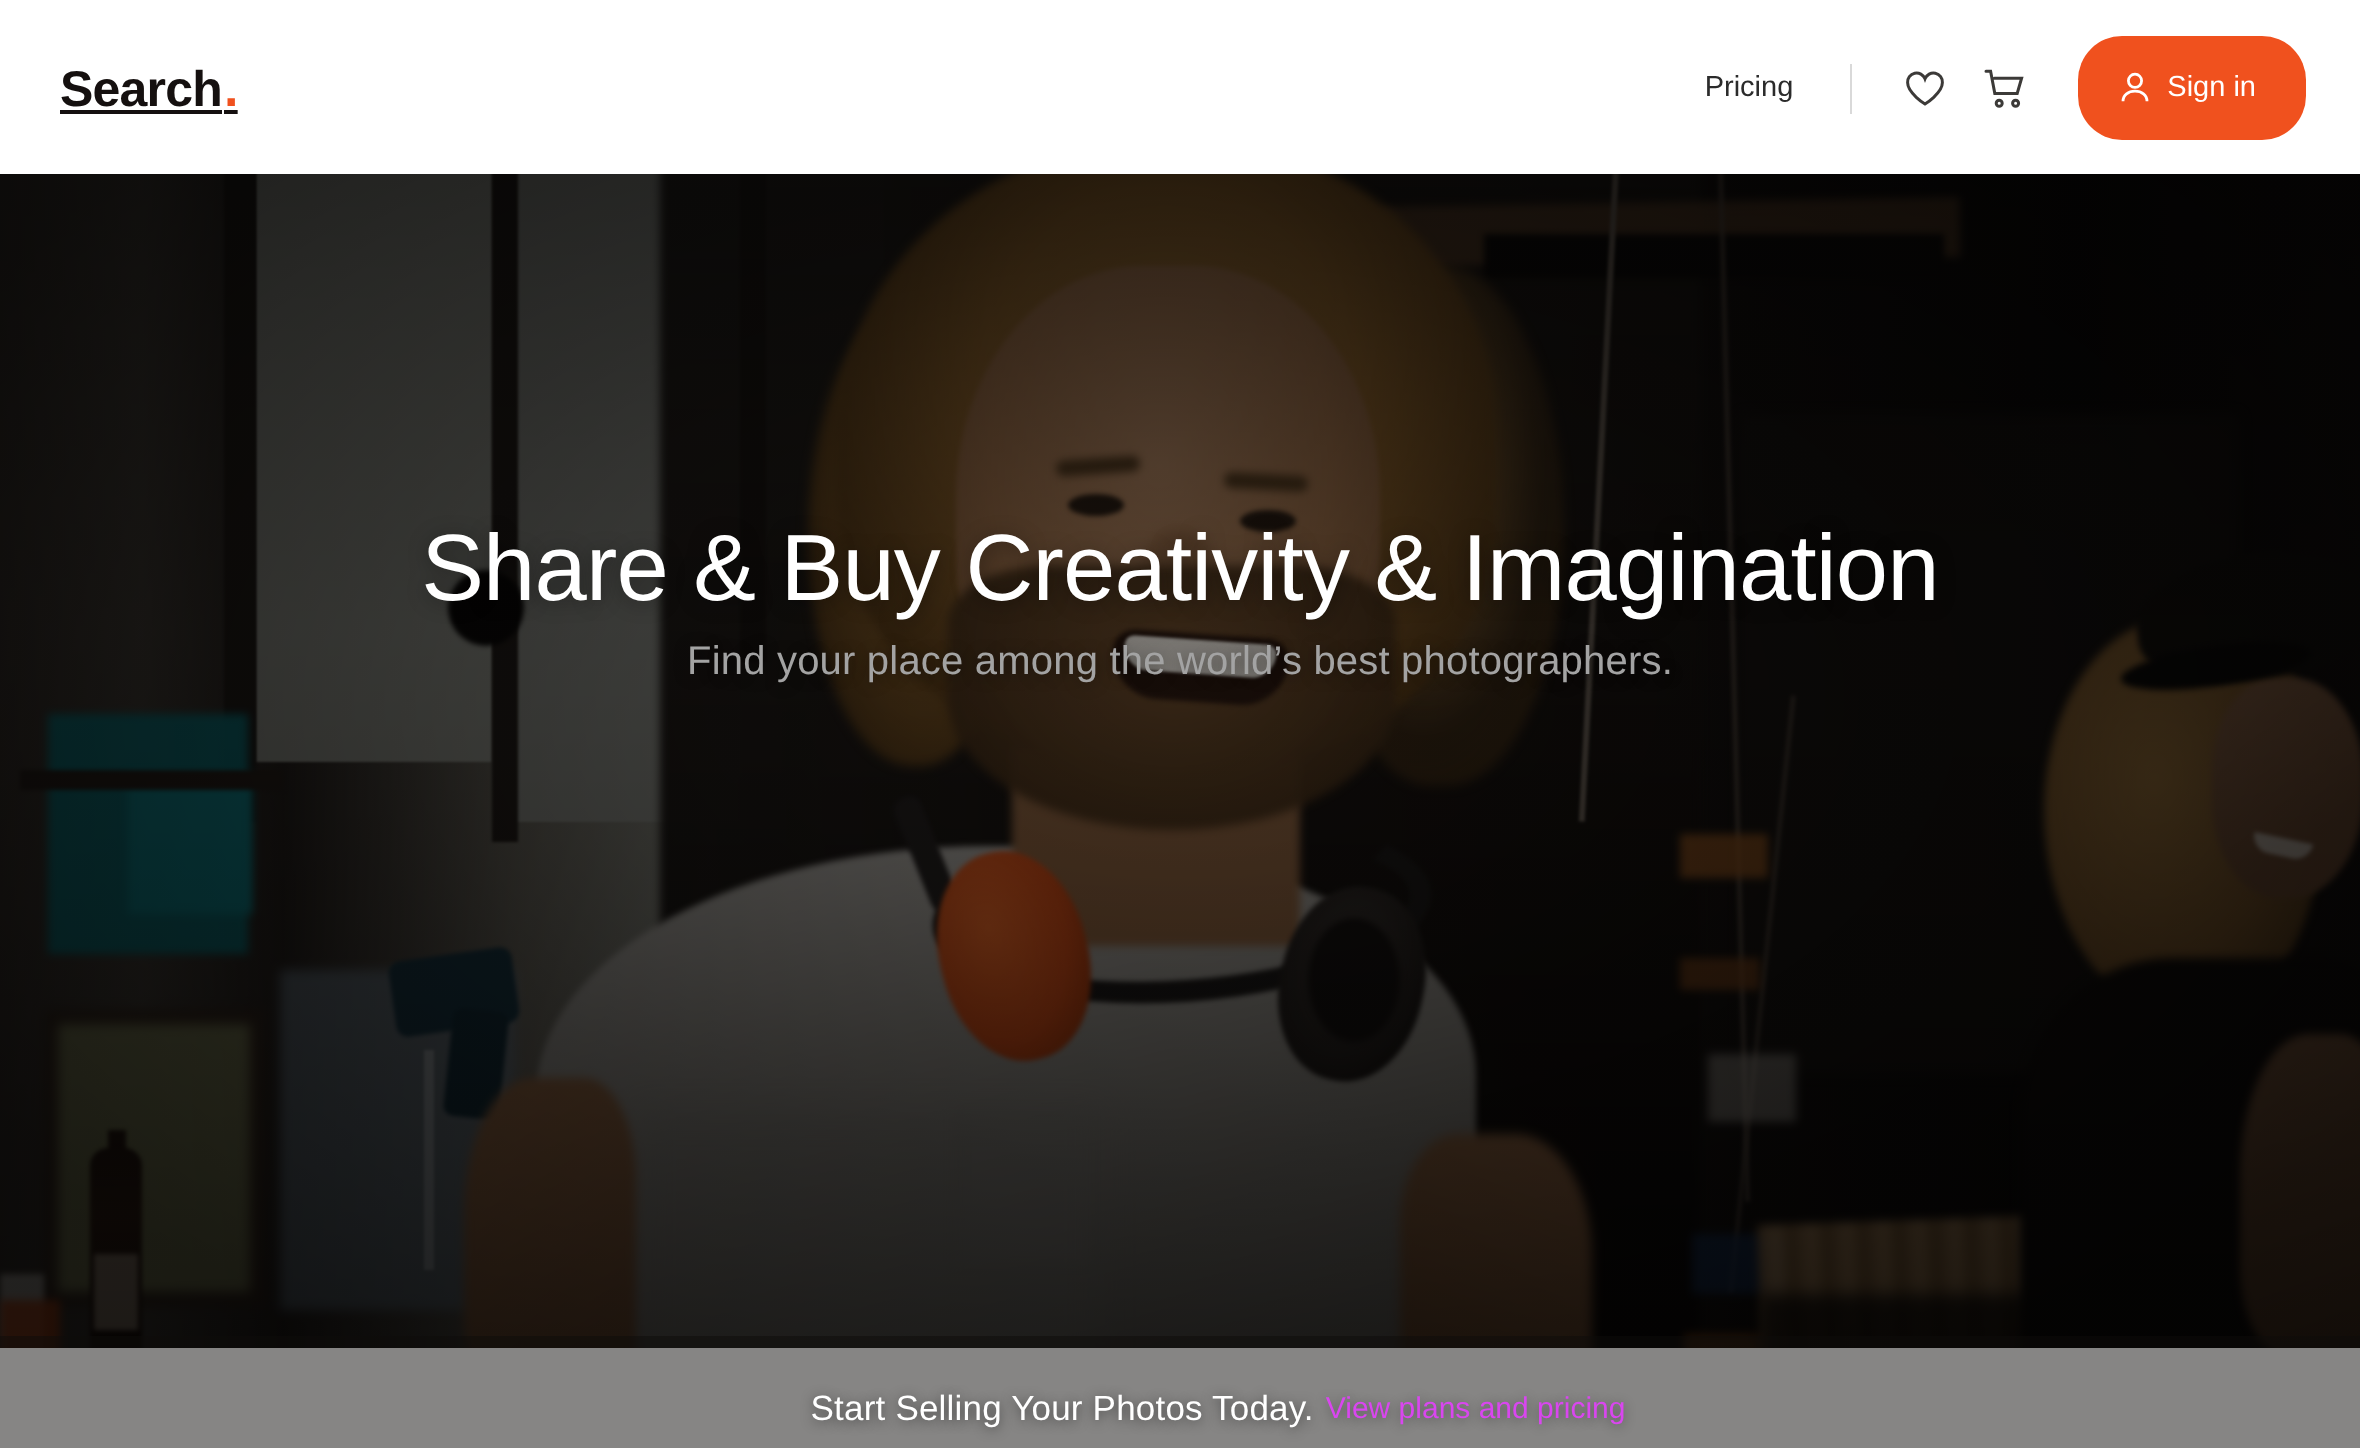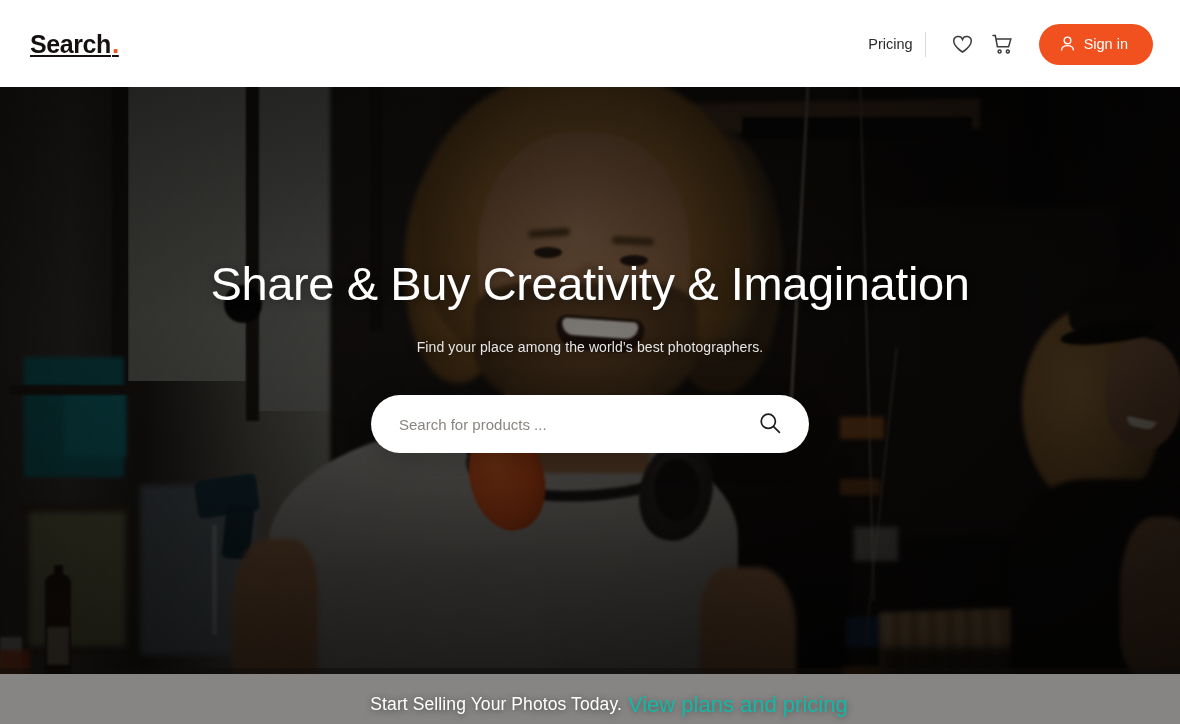--- a/index.html
+++ b/index.html
@@ -34,31 +34,31 @@
   }
   .nav-item:last-child { margin-right:0; }
   .nav-item.active { color:#F0511E; }
 
   .header-right {
     position:absolute; right:27px; top:22px;
     display:flex; align-items:center; height:44px;
   }
   .pricing-link {
     font-size:14.5px; color:#2b2b2b; text-decoration:none;
-    margin-right:12px; line-height:19px;
+    margin-right:28px; line-height:19px;
   }
   .hdr-divider { width:1px; height:25px; background:#d9d9d9; margin-right:24px; }
   .icon-btn {
     width:26px; height:26px; display:flex; align-items:center; justify-content:center;
     margin-right:14px; cursor:pointer;
   }
   .icon-btn svg { display:block; }
   .signin-btn {
     display:flex; align-items:center; justify-content:center; gap:9px;
-    height:41px; padding:0 25px 0 21px;
+    height:52px; padding:0 25px 0 21px;
     background:#F0511E; color:#fff; border:none; border-radius:22px;
     font-size:14.5px; font-family:"Liberation Sans", sans-serif;
     cursor:pointer; margin-left:9px;text-align:right;
   }
   .signin-btn svg { display:block; }
 
   
   .hero {
     position:absolute; top:87px; left:0;
     width:1180px; height:654px;
@@ -371,22 +371,22 @@
     z-index:5;
   }
   .hero-title {
     margin-top:168px;
     font-size:47px; font-weight:400; color:#ffffff;
     letter-spacing:-0.4px; line-height:58px;
     text-shadow:0 1px 10px rgba(0,0,0,0.35);
     white-space:nowrap;
   }
   .hero-sub {
-    margin-top:22px;
-    font-size:14px; color:#e5e5e5; font-weight:400;
+    margin-top:6px;
+    font-size:20px; color:#a3a3a3; font-weight:400;
     line-height:24px; letter-spacing:0.1px;
     text-shadow:0 1px 8px rgba(0,0,0,0.40);
   }
   .search-wrap {
     margin-top:36px;
     width:438px; height:58px;
     background:#ffffff; border-radius:29px;
     display:flex; align-items:center;
     box-shadow:0 6px 26px rgba(0,0,0,0.22);
     padding:0 24px 0 28px;
@@ -410,21 +410,21 @@
     background:rgba(14,11,10,0.50);
     display:flex; align-items:center; justify-content:center;
     z-index:6;
     padding-left:38px;
   }
   .cta-text {
     font-size:17.5px; color:#ffffff; font-weight:400; letter-spacing:0.1px;
     text-shadow:0 1px 6px rgba(0,0,0,0.5);
   }
   .cta-link {
-    font-size:22px; color:#14b8a6; text-decoration:none; margin-left:6px;
+    font-size:15px; color:#d946ef; text-decoration:none; margin-left:6px;
     text-shadow:0 1px 6px rgba(0,0,0,0.4);
   }
 
   
   .below-fold {
     position:absolute; top:674px; left:0;
     width:1180px; height:50px; background:#ffffff;
   }
 </style>
 </head>
@@ -554,31 +554,20 @@
 
       <div class="hero-scrim"></div>
     </div>
 
     <div class="hero-content">
 
       <h1 class="hero-title">Share &amp; Buy Creativity &amp; Imagination</h1>
 
       <p class="hero-sub">Find your place among the world’s best photographers.</p>
 
-      <form class="search-wrap">
-        <input class="search-input" type="text" placeholder="Search for products ..." style="">
-        <button class="search-icon-btn" type="submit">
-          <span>
-            <svg width="22" height="22" viewBox="0 0 22 22" fill="none" stroke="#1f1c1a" stroke-width="1.7" stroke-linecap="round">
-              <circle cx="9.3" cy="9.3" r="7.1"></circle>
-              <path d="M14.6 14.6 L20.4 20.4"></path>
-            </svg>
-          </span>
-        </button>
-      </form>
     </div>
 
     <div class="cta-banner">
       <span class="cta-text">Start Selling Your Photos Today.</span>
       <a class="cta-link" href="#">View plans and pricing</a>
     </div>
 
   </section>
 
   <div class="below-fold"></div>

